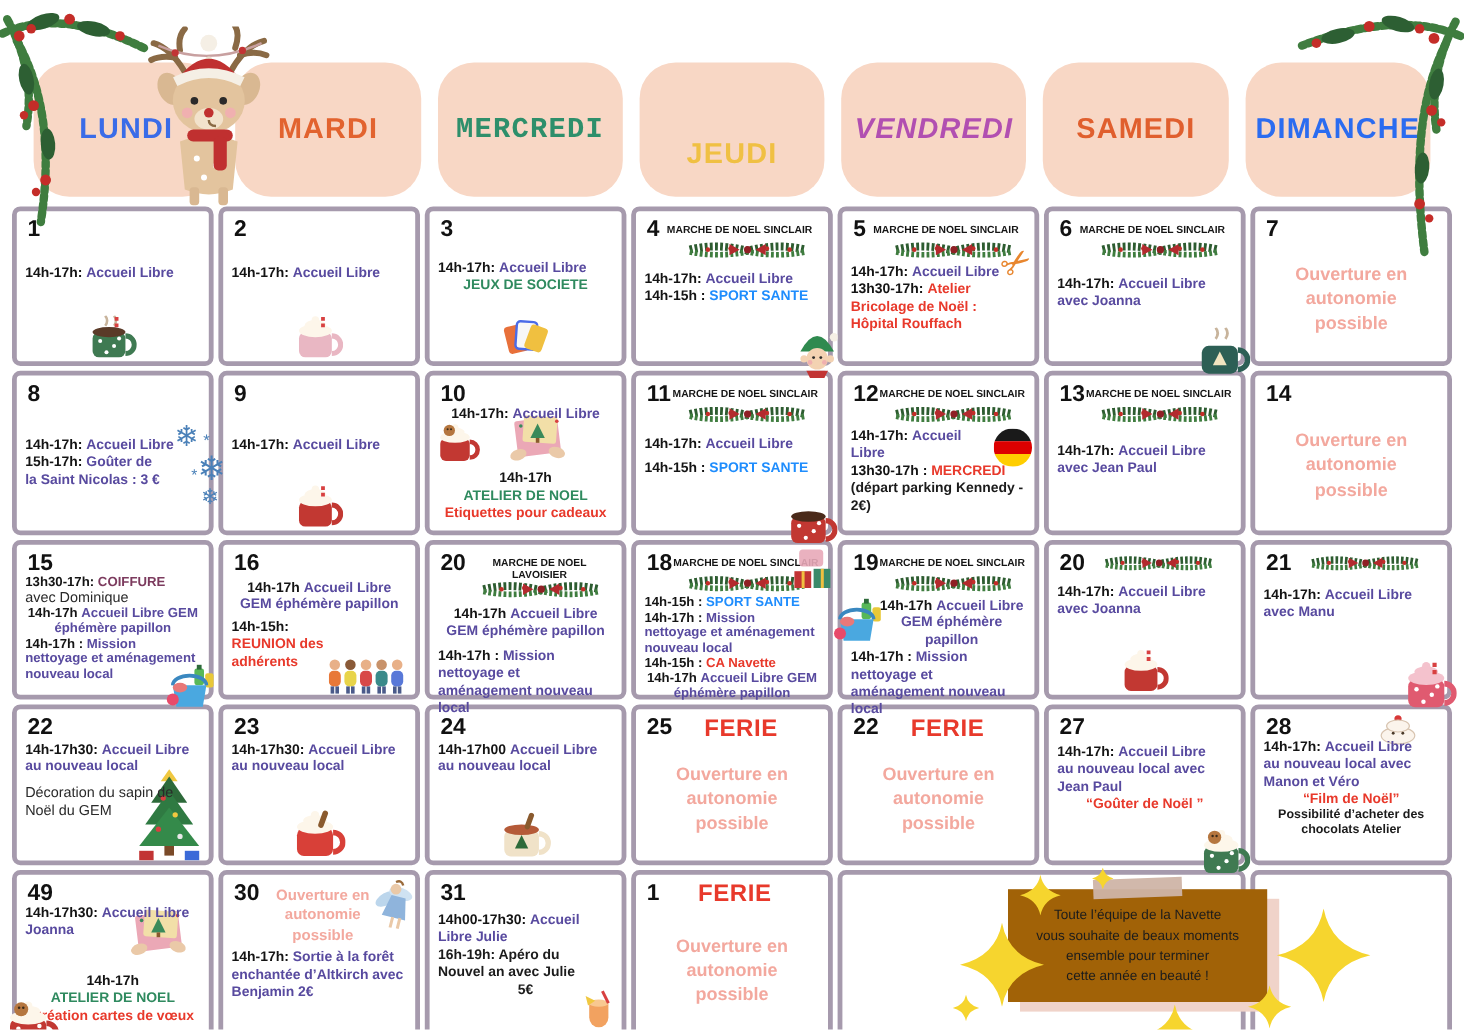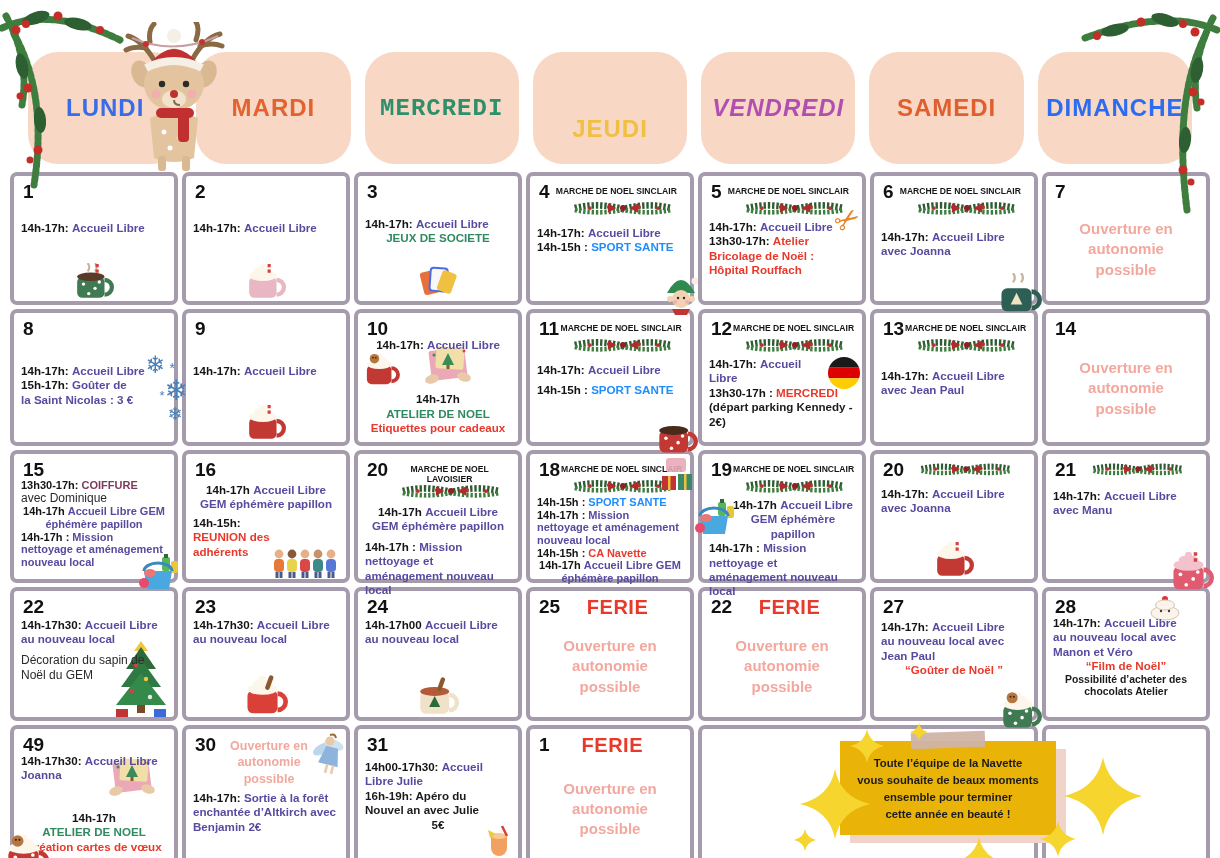--- a/index.html
+++ b/index.html
@@ -62,23 +62,23 @@
   .pos-tr{right:24px;top:0}
   .pos-tr-out{right:-4px;top:2px;z-index:4}
   .pos-r{right:2px;top:44px}
   .pos-r-out{right:-14px;top:40px;z-index:4}
   .pos-ml{left:6px;top:40px}
   .pos-mc{left:62px;top:30px}
   .pos-mr{right:14px;top:26px}
   .pos-ml-out{left:-8px;top:44px;z-index:4}
   
   .notecell{overflow:visible}
-  .notebox{position:absolute;left:138px;top:12px;width:200px;background:#eab308;
+  .notebox{position:absolute;left:138px;top:12px;width:200px;background:#a16207;
     box-shadow:10px 8px 0 #f0d3c9;padding:14px 8px 12px;text-align:center;
-    font-size:11.3px;font-weight:700;color:#1c1c1c;line-height:1.5;z-index:5}
+    font-size:11.3px;font-weight:400;color:#1c1c1c;line-height:1.5;z-index:5}
   .tape{position:absolute;top:-9px;left:50%;transform:translateX(-50%) rotate(-2deg);
     width:74px;height:16px;background:#cfb4a6;opacity:.95}
   .sp{position:absolute;z-index:6}
 </style>
 </head>
 <body>
 
 <div class="deco" id="holly-left">
   <svg width="150" height="200" viewBox="0 0 150 200">
     <g fill="none" stroke="#3f7d3f" stroke-width="7" stroke-dasharray="4 3" stroke-linecap="round">

